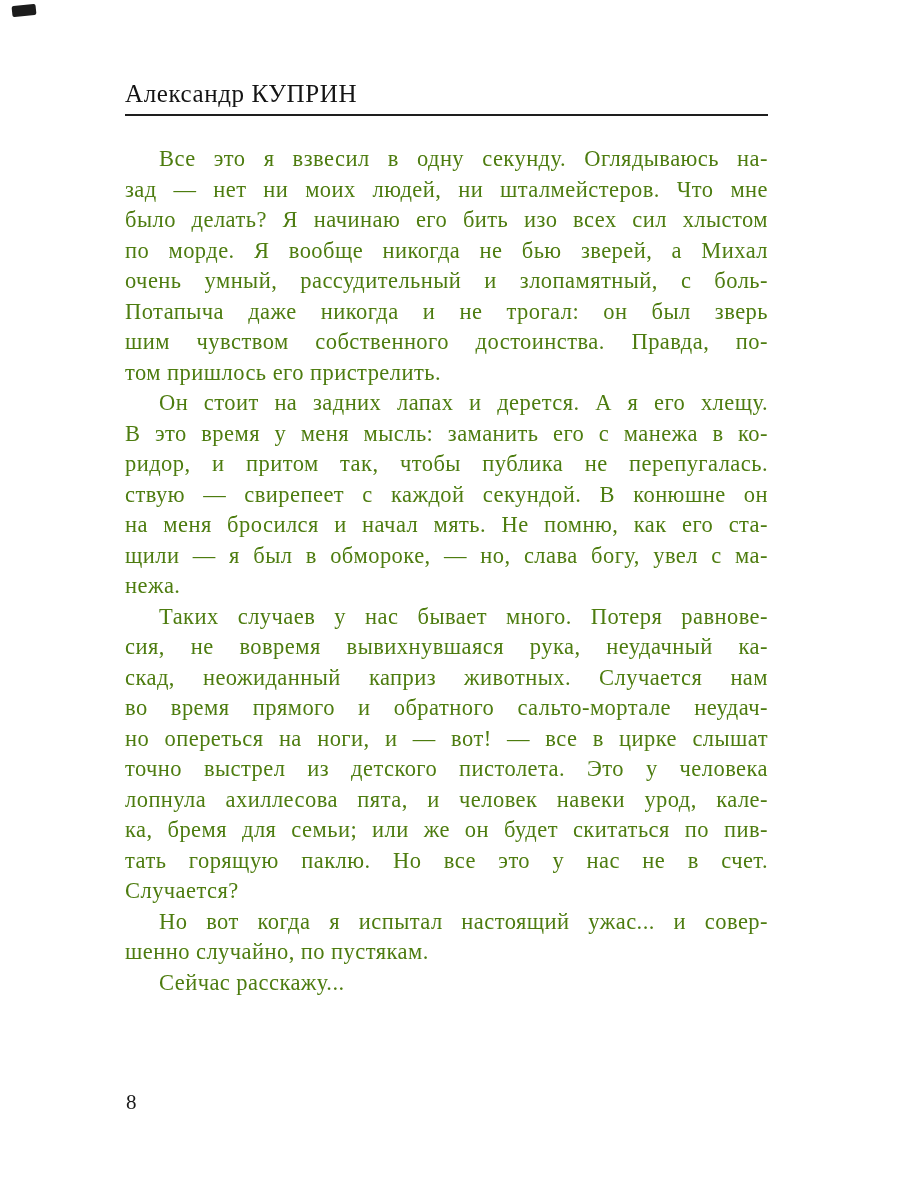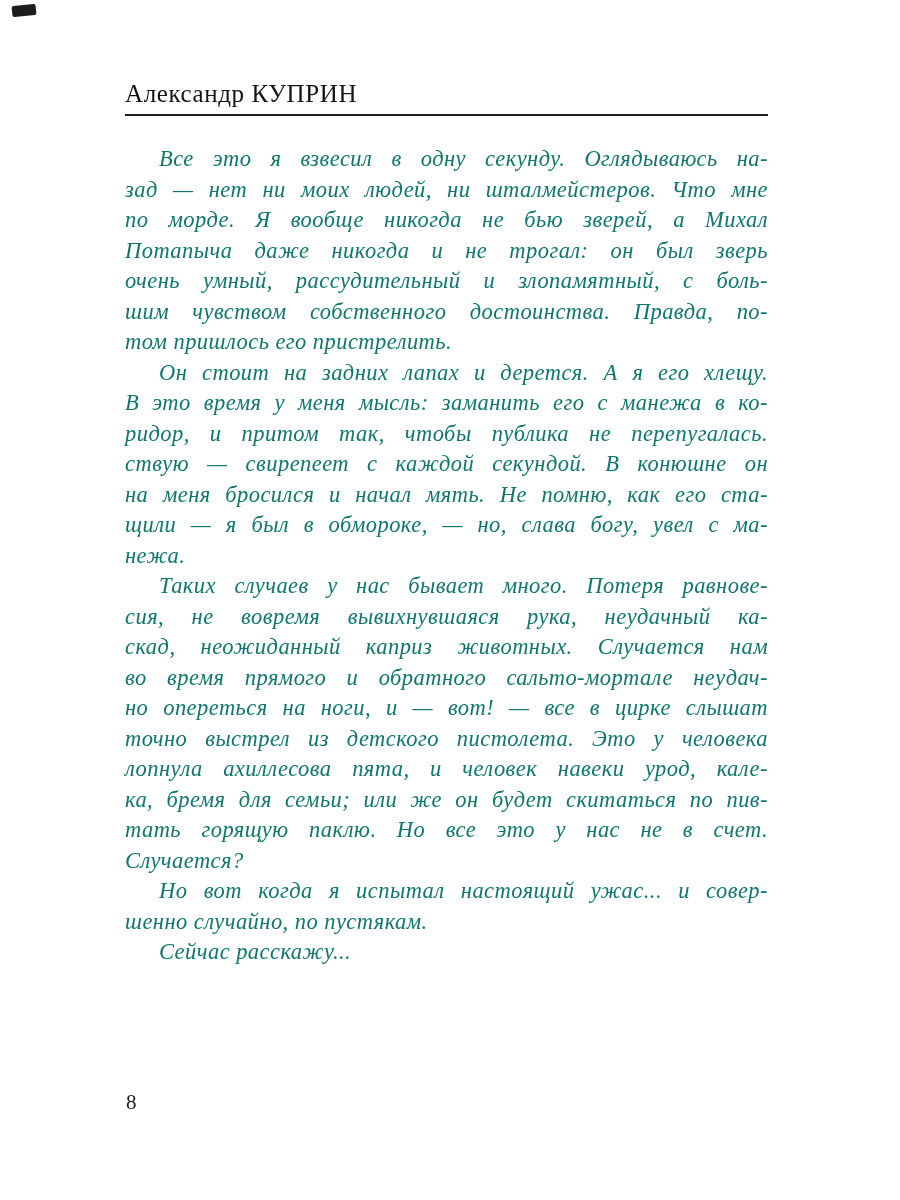--- a/index.html
+++ b/index.html
@@ -45,22 +45,21 @@
     background: #1e1e1e;
   }
   .text-block {
     position: absolute;
     left: 125px;
     top: 144px;
     width: 643px;
     font-size: 22.5px;
     line-height: 30.5px;
     letter-spacing: 0.02em;
-    color: #0f766e;
-    font-style: italic;
+    color: #4d7c0f;
   }
   .paragraph {
     margin: 0;
   }
   .line {
     text-align: justify;
     text-align-last: justify;
     white-space: nowrap;
     overflow: visible;
   }
@@ -86,23 +85,24 @@
   <div class="scan-artifact"></div>
 
   <div class="author-header">Александр КУПРИН</div>
 
   <div class="header-rule"></div>
 
   <div class="text-block">
       <div class="paragraph">
         <div class="line first">Все это я взвесил в одну секунду. Оглядываюсь на-</div>
         <div class="line">зад — нет ни моих людей, ни шталмейстеров. Что мне</div>
+        <div class="line">было делать? Я начинаю его бить изо всех сил хлыстом</div>
         <div class="line">по морде. Я вообще никогда не бью зверей, а Михал</div>
+        <div class="line">очень умный, рассудительный и злопамятный, с боль-</div>
         <div class="line">Потапыча даже никогда и не трогал: он был зверь</div>
-        <div class="line">очень умный, рассудительный и злопамятный, с боль-</div>
         <div class="line">шим чувством собственного достоинства. Правда, по-</div>
         <div class="line last">том пришлось его пристрелить.</div>
       </div>
       <div class="paragraph">
         <div class="line first">Он стоит на задних лапах и дерется. А я его хлещу.</div>
         <div class="line">В это время у меня мысль: заманить его с манежа в ко-</div>
         <div class="line">ридор, и притом так, чтобы публика не перепугалась.</div>
         <div class="line">ствую — свирепеет с каждой секундой. В конюшне он</div>
         <div class="line">на меня бросился и начал мять. Не помню, как его ста-</div>
         <div class="line">щили — я был в обмороке, — но, слава богу, увел с ма-</div>

